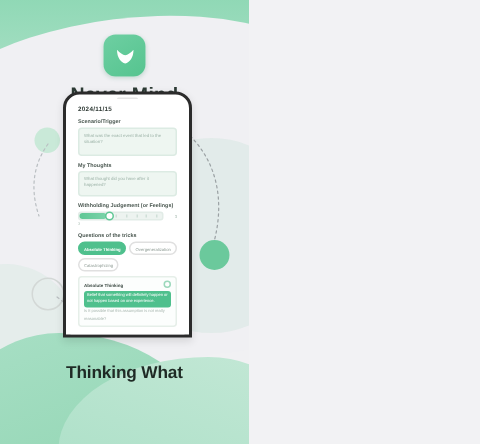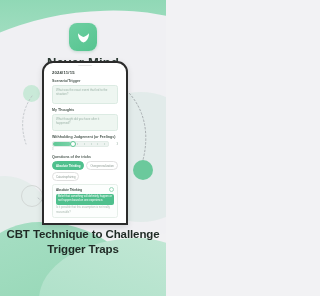--- a/index.html
+++ b/index.html
@@ -218,17 +218,16 @@
 
       </div>
     </div>
   </div>
 
   <div class="bg-white-bottom"></div>
   <div class="bg-green-bl"></div>
   <div class="bg-green-br"></div>
 
   <div class="tagline">
-    <span>CBT Technique to Challenge</span>
-    <span>Trigger Traps</span>
+    <span>Thinking What</span>
   </div>
 
 </div>
 
 </body></html>

